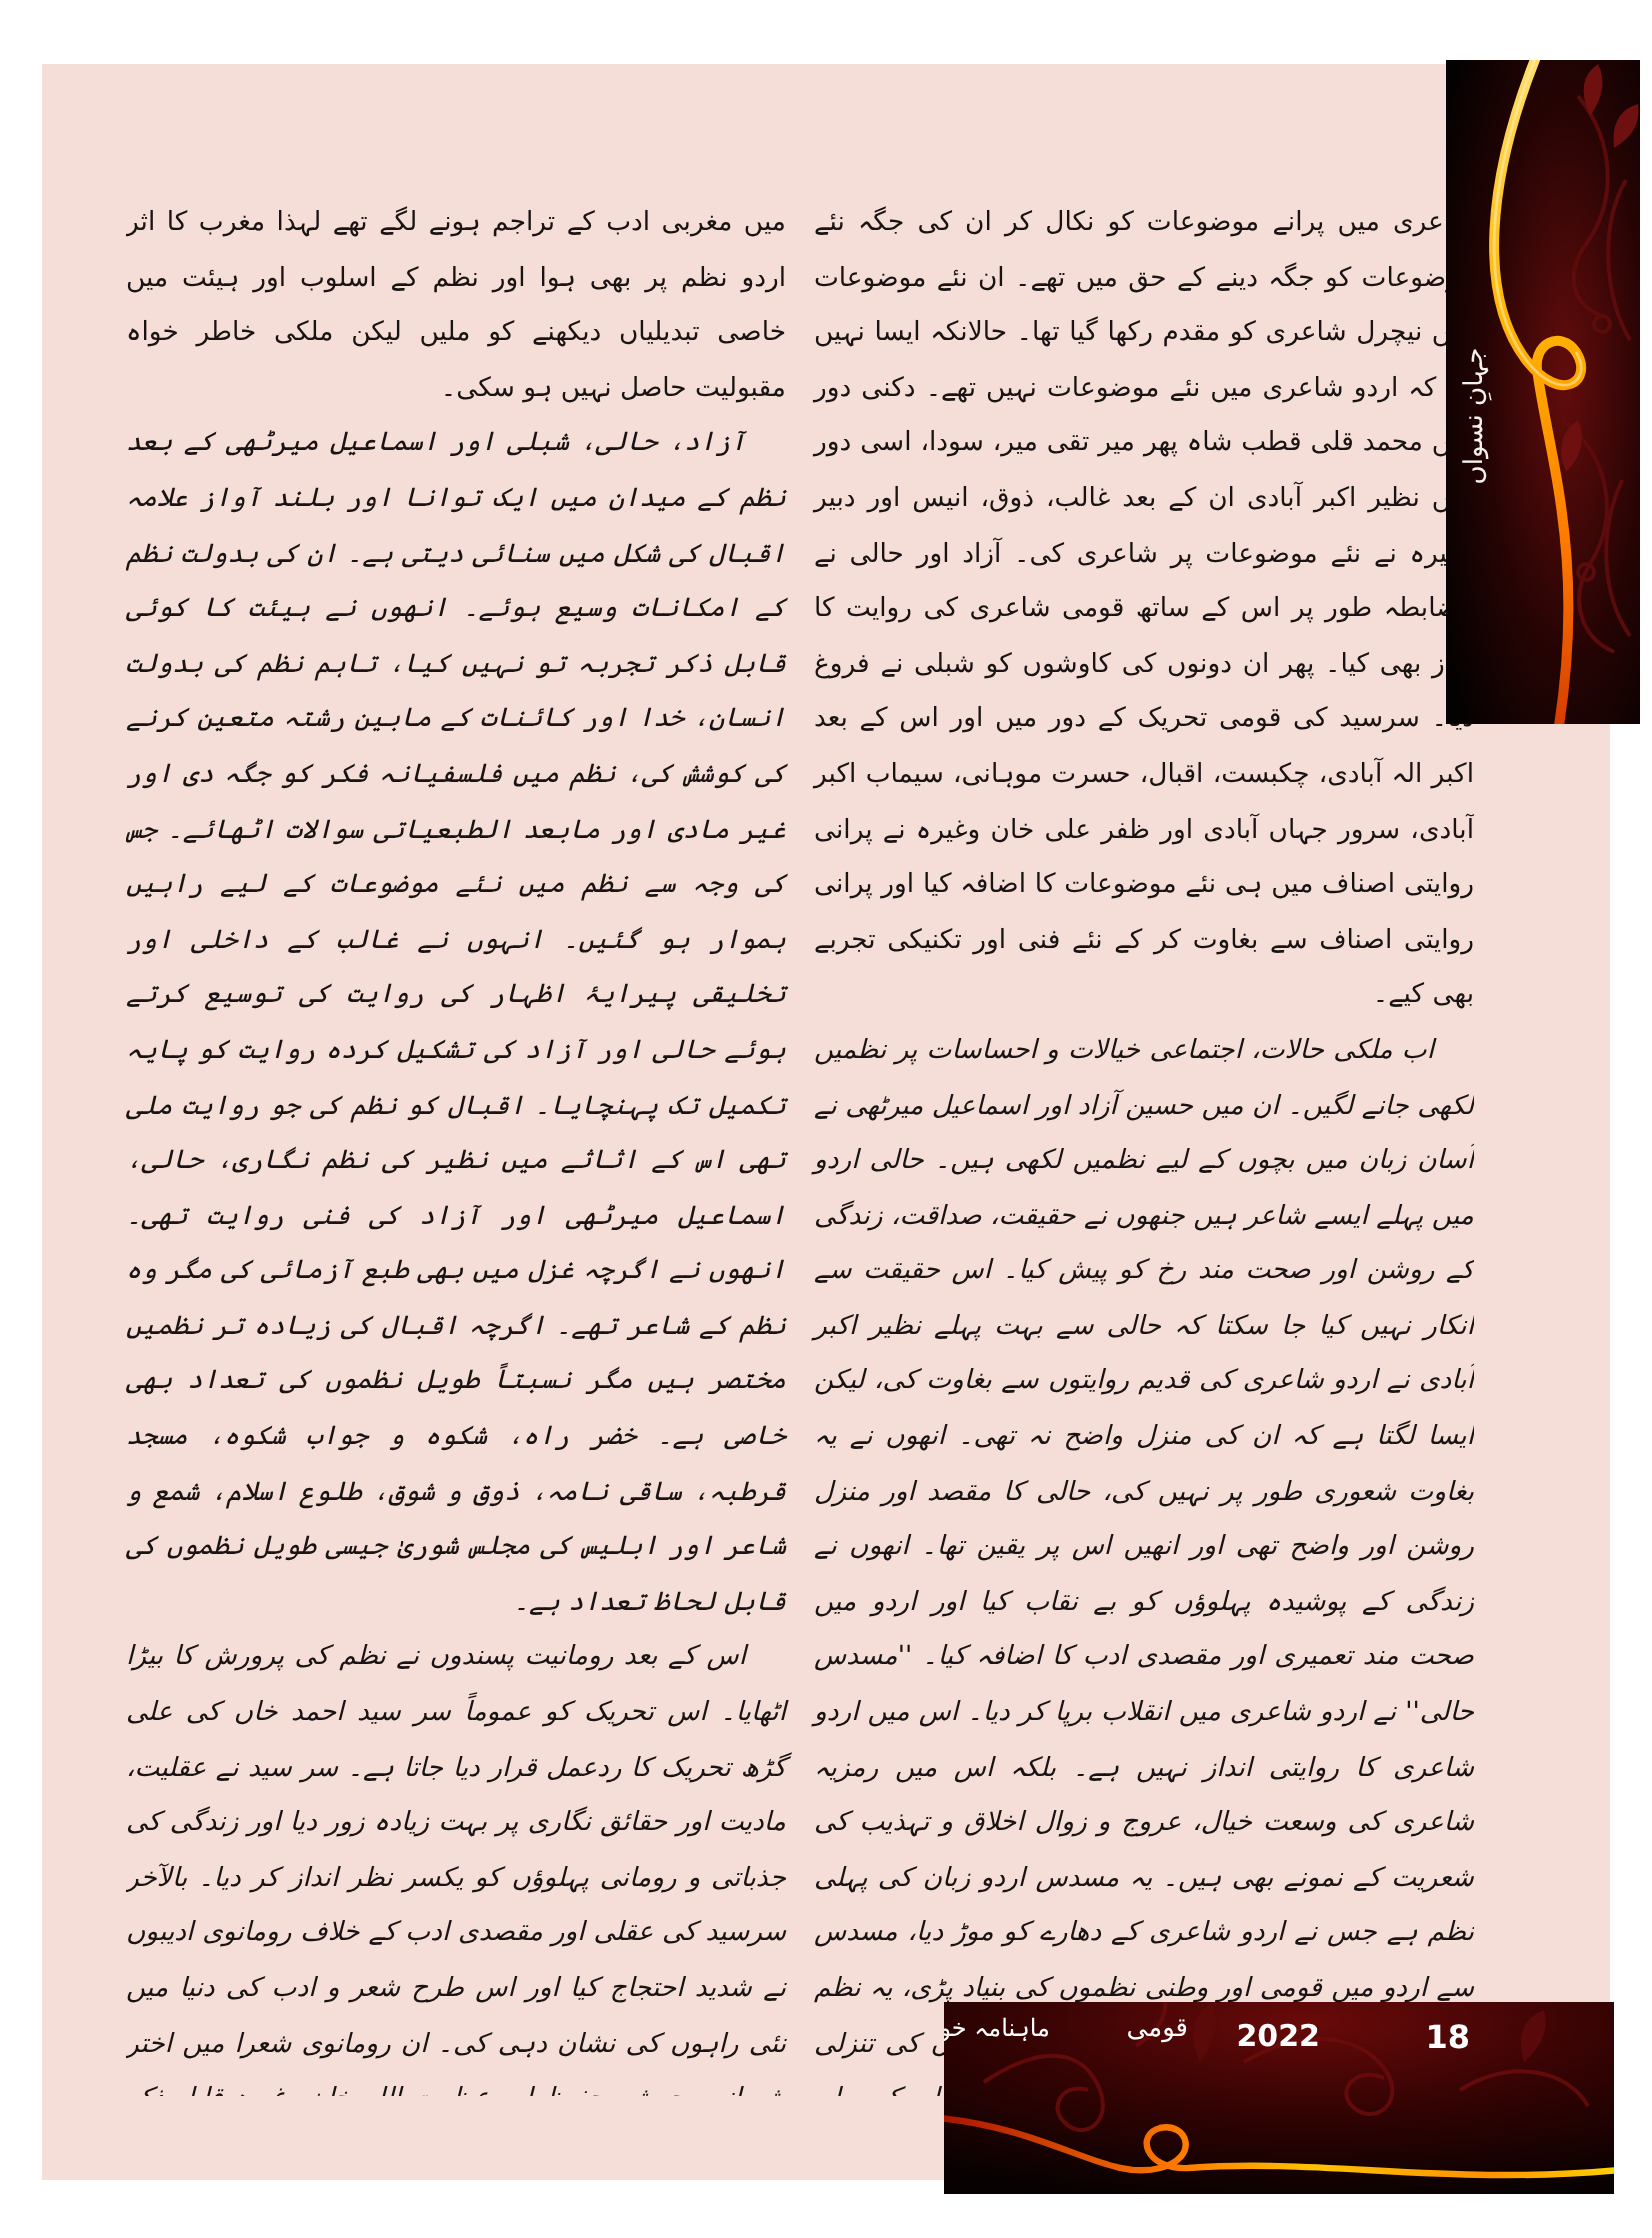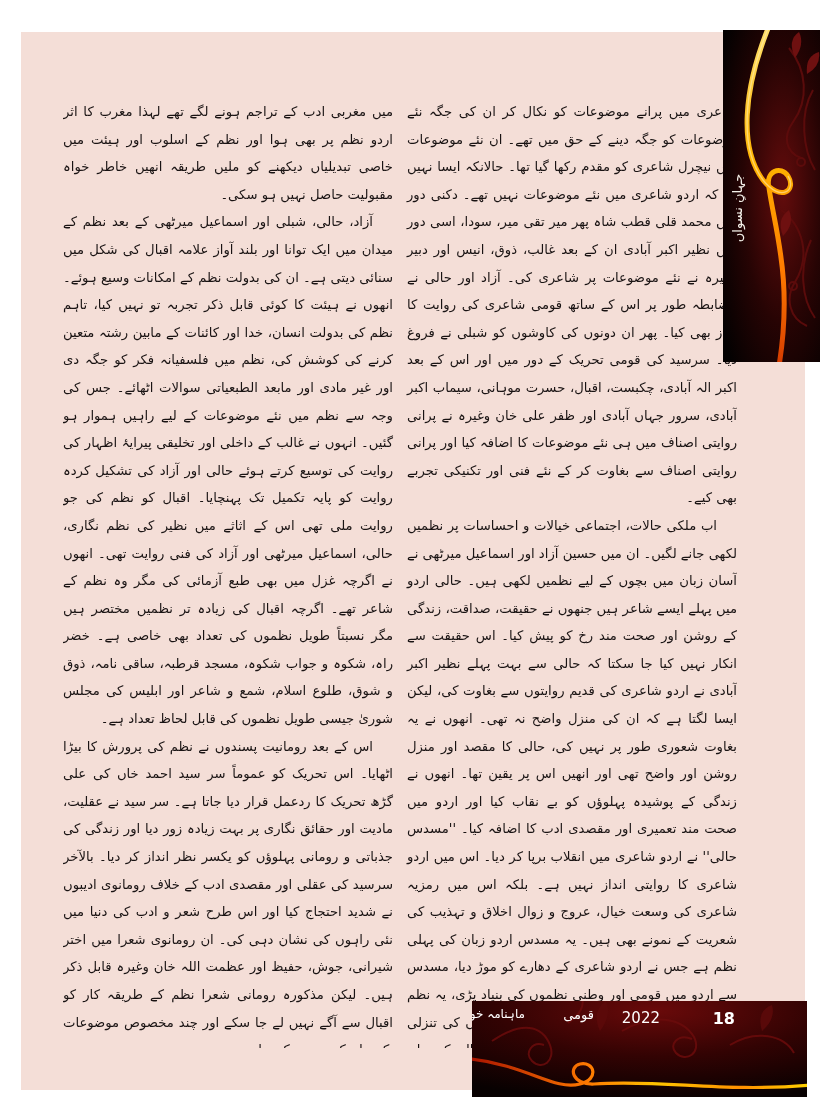--- a/index.html
+++ b/index.html
@@ -12,53 +12,53 @@
     background:#f4ded7;box-sizing:border-box;
     padding:66px 68px 0 42px;
   }
   .cols{display:flex;direction:rtl;gap:14px;height:950px;overflow:hidden;}
   .col{width:330px;direction:rtl;}
   .col p{
     margin:0;color:#191313;
     font-size:13.2px;line-height:27.6px;
     text-align:justify;
   }
-  .col p.indent{text-indent:20px;}
+  .col p.indent{text-indent:20px;font-style:italic;}
 
   
   .side-strip{position:absolute;left:723px;top:30px;width:97px;height:332px;overflow:hidden;background:#050202;}
   .side-strip svg{display:block;}
   .strip-label{
     position:absolute;left:14px;top:178px;
     transform:translate(-50%,-50%) rotate(-90deg);
     white-space:nowrap;color:#f5f2ea;font-size:13px;letter-spacing:1px;
     font-family:"DejaVu Sans",sans-serif;
   }
 
   
   .bottom-band{position:absolute;left:472px;top:1001px;width:335px;height:96px;overflow:hidden;background:#1d0101;}
   .bottom-band svg{display:block;position:absolute;left:0;top:0;}
   .page-num{position:absolute;right:72px;top:8px;font-weight:bold;font-size:16px;color:#fff;}
-  .year{position:absolute;right:147px;top:8px;font-weight:normal;font-size:15px;color:#fff;}
+  .year{position:absolute;right:147px;top:8px;font-weight:bold;font-size:15px;color:#fff;}
   .month{position:absolute;right:213px;top:6px;font-size:13px;color:#fff;}
   .magazine{position:absolute;right:282px;top:6px;font-size:12px;color:#fff;white-space:nowrap;}
 </style>
 </head>
 <body>
 
 <div class="sheet">
 
   <div class="content">
     <div class="cols">
       <div class="col">
         <p>شاعری میں پرانے موضوعات کو نکال کر ان کی جگہ نئے موضوعات کو جگہ دینے کے حق میں تھے۔ ان نئے موضوعات میں نیچرل شاعری کو مقدم رکھا گیا تھا۔ حالانکہ ایسا نہیں تھا کہ اردو شاعری میں نئے موضوعات نہیں تھے۔ دکنی دور میں محمد قلی قطب شاہ پھر میر تقی میر، سودا، اسی دور میں نظیر اکبر آبادی ان کے بعد غالب، ذوق، انیس اور دبیر وغیرہ نے نئے موضوعات پر شاعری کی۔ آزاد اور حالی نے باضابطہ طور پر اس کے ساتھ قومی شاعری کی روایت کا آغاز بھی کیا۔ پھر ان دونوں کی کاوشوں کو شبلی نے فروغ دیا۔ سرسید کی قومی تحریک کے دور میں اور اس کے بعد اکبر الہ آبادی، چکبست، اقبال، حسرت موہانی، سیماب اکبر آبادی، سرور جہاں آبادی اور ظفر علی خان وغیرہ نے پرانی روایتی اصناف میں ہی نئے موضوعات کا اضافہ کیا اور پرانی روایتی اصناف سے بغاوت کر کے نئے فنی اور تکنیکی تجربے بھی کیے۔</p>
         <p class="indent">اب ملکی حالات، اجتماعی خیالات و احساسات پر نظمیں لکھی جانے لگیں۔ ان میں حسین آزاد اور اسماعیل میرٹھی نے آسان زبان میں بچوں کے لیے نظمیں لکھی ہیں۔ حالی اردو میں پہلے ایسے شاعر ہیں جنھوں نے حقیقت، صداقت، زندگی کے روشن اور صحت مند رخ کو پیش کیا۔ اس حقیقت سے انکار نہیں کیا جا سکتا کہ حالی سے بہت پہلے نظیر اکبر آبادی نے اردو شاعری کی قدیم روایتوں سے بغاوت کی، لیکن ایسا لگتا ہے کہ ان کی منزل واضح نہ تھی۔ انھوں نے یہ بغاوت شعوری طور پر نہیں کی، حالی کا مقصد اور منزل روشن اور واضح تھی اور انھیں اس پر یقین تھا۔ انھوں نے زندگی کے پوشیدہ پہلوؤں کو بے نقاب کیا اور اردو میں صحت مند تعمیری اور مقصدی ادب کا اضافہ کیا۔ ''مسدس حالی'' نے اردو شاعری میں انقلاب برپا کر دیا۔ اس میں اردو شاعری کا روایتی انداز نہیں ہے۔ بلکہ اس میں رمزیہ شاعری کی وسعت خیال، عروج و زوال اخلاق و تہذیب کی شعریت کے نمونے بھی ہیں۔ یہ مسدس اردو زبان کی پہلی نظم ہے جس نے اردو شاعری کے دھارے کو موڑ دیا، مسدس سے اردو میں قومی اور وطنی نظموں کی بنیاد پڑی، یہ نظم زوال اسلام کی کہانی ہی نہیں، بلکہ مسلمانوں کی تنزلی کا مرثیہ بھی ہے۔ سرسید احمد خاں کی طرح حالی کے یہاں بھی مسلمانوں کی زبوں حالی اور تباہی و بربادی کا بیان ہے۔ عظمت رفتہ کی یاد ان کو بے چین کر دیتی ہے، اسی جذبہ اور سرسید کی ترغیب نے انھیں مسدس لکھنے پر مجبور کیا۔ تاہم ''نظم'' کا دائرہ محدود تھا۔ موضوعات بندھے ٹکے تھے اور ہیئت پر بھی کوئی توجہ نہیں دی گئی تھی۔ گرچہ اس دور میں اسماعیل میرٹھی اور عبدالحلیم شرر نے نظم کی ہیئت میں تجربے کیے۔ اسی کو آگے بڑھانے کا ذمہ نظم طباطبائی نے لیا جنھوں نے اس کی ہیئت میں مزید تبدیلی کی۔ چونکہ اس دور</p>
       </div>
       <div class="col">
-        <p>میں مغربی ادب کے تراجم ہونے لگے تھے لہذا مغرب کا اثر اردو نظم پر بھی ہوا اور نظم کے اسلوب اور ہیئت میں خاصی تبدیلیاں دیکھنے کو ملیں طریقہ انھیں خاطر خواہ مقبولیت حاصل نہیں ہو سکی۔</p>
+        <p>میں مغربی ادب کے تراجم ہونے لگے تھے لہذا مغرب کا اثر اردو نظم پر بھی ہوا اور نظم کے اسلوب اور ہیئت میں خاصی تبدیلیاں دیکھنے کو ملیں لیکن ملکی خاطر خواہ مقبولیت حاصل نہیں ہو سکی۔</p>
         <p class="indent">آزاد، حالی، شبلی اور اسماعیل میرٹھی کے بعد نظم کے میدان میں ایک توانا اور بلند آواز علامہ اقبال کی شکل میں سنائی دیتی ہے۔ ان کی بدولت نظم کے امکانات وسیع ہوئے۔ انھوں نے ہیئت کا کوئی قابل ذکر تجربہ تو نہیں کیا، تاہم نظم کی بدولت انسان، خدا اور کائنات کے مابین رشتہ متعین کرنے کی کوشش کی، نظم میں فلسفیانہ فکر کو جگہ دی اور غیر مادی اور مابعد الطبعیاتی سوالات اٹھائے۔ جس کی وجہ سے نظم میں نئے موضوعات کے لیے راہیں ہموار ہو گئیں۔ انہوں نے غالب کے داخلی اور تخلیقی پیرایۂ اظہار کی روایت کی توسیع کرتے ہوئے حالی اور آزاد کی تشکیل کردہ روایت کو پایہ تکمیل تک پہنچایا۔ اقبال کو نظم کی جو روایت ملی تھی اس کے اثاثے میں نظیر کی نظم نگاری، حالی، اسماعیل میرٹھی اور آزاد کی فنی روایت تھی۔ انھوں نے اگرچہ غزل میں بھی طبع آزمائی کی مگر وہ نظم کے شاعر تھے۔ اگرچہ اقبال کی زیادہ تر نظمیں مختصر ہیں مگر نسبتاً طویل نظموں کی تعداد بھی خاصی ہے۔ خضر راہ، شکوہ و جواب شکوہ، مسجد قرطبہ، ساقی نامہ، ذوق و شوق، طلوع اسلام، شمع و شاعر اور ابلیس کی مجلس شوریٰ جیسی طویل نظموں کی قابل لحاظ تعداد ہے۔</p>
         <p class="indent">اس کے بعد رومانیت پسندوں نے نظم کی پرورش کا بیڑا اٹھایا۔ اس تحریک کو عموماً سر سید احمد خاں کی علی گڑھ تحریک کا ردعمل قرار دیا جاتا ہے۔ سر سید نے عقلیت، مادیت اور حقائق نگاری پر بہت زیادہ زور دیا اور زندگی کی جذباتی و رومانی پہلوؤں کو یکسر نظر انداز کر دیا۔ بالآخر سرسید کی عقلی اور مقصدی ادب کے خلاف رومانوی ادیبوں نے شدید احتجاج کیا اور اس طرح شعر و ادب کی دنیا میں نئی راہوں کی نشان دہی کی۔ ان رومانوی شعرا میں اختر شیرانی، جوش، حفیظ اور عظمت اللہ خان وغیرہ قابل ذکر ہیں۔ لیکن مذکورہ رومانی شعرا نظم کے طریقہ کار کو اقبال سے آگے نہیں لے جا سکے اور چند مخصوص موضوعات تک نظم کو محدود کر دیا۔</p>
 
       </div>
     </div>
   </div>
 
   <div class="side-strip">
     <svg width="97" height="332" viewBox="0 0 97 332" aria-hidden="true">
       <defs>

